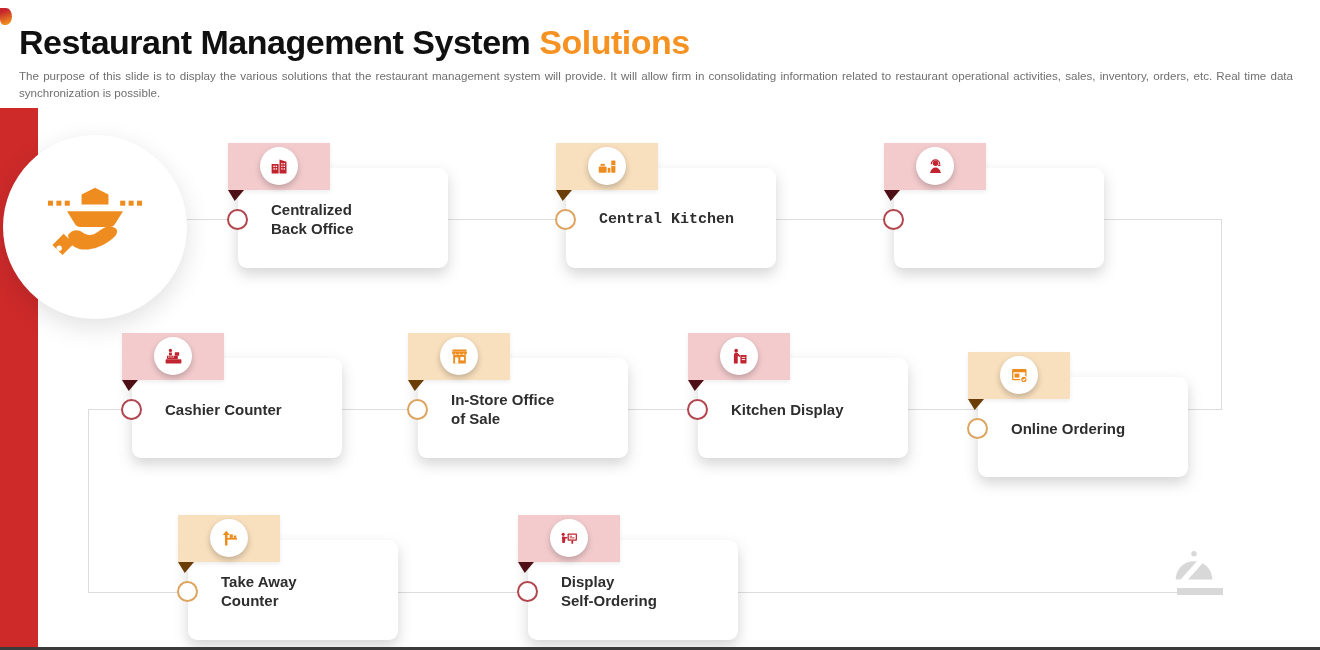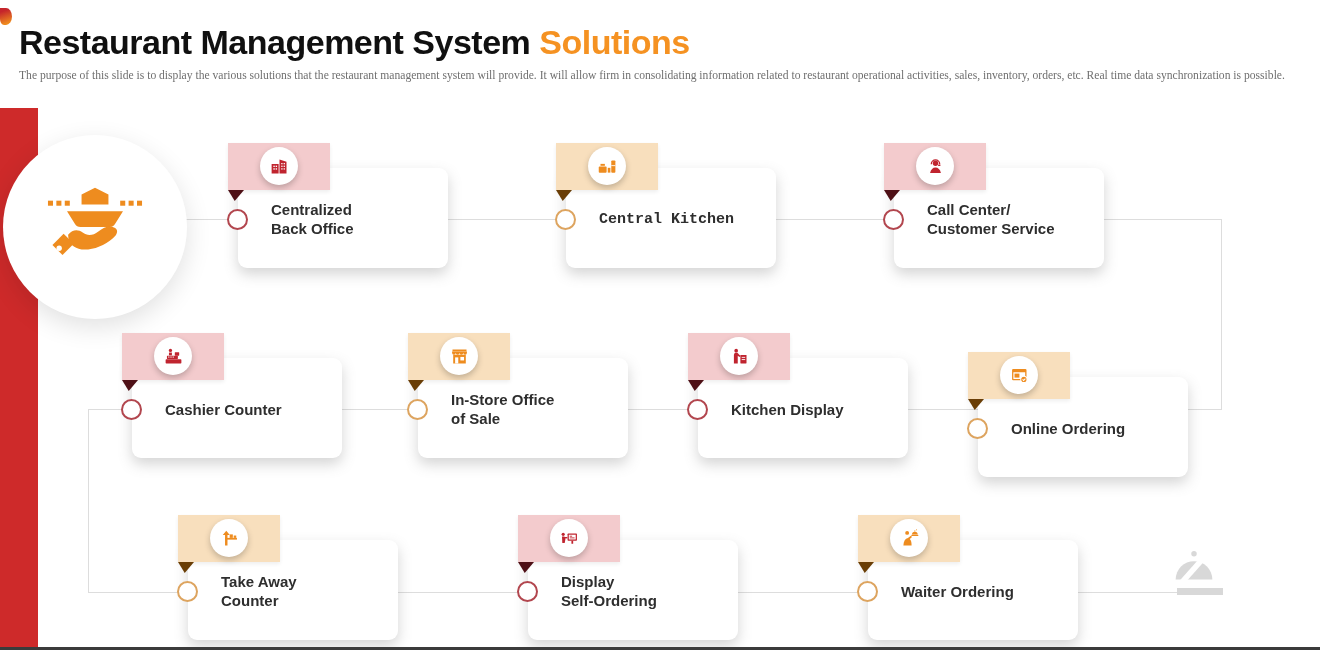--- a/index.html
+++ b/index.html
@@ -7,21 +7,21 @@
          font-family:"Liberation Sans",sans-serif;}
 
   
   .logo-frag{position:absolute;left:0;top:8px;width:12px;height:17px;
              background:linear-gradient(160deg,#c5252b 20%,#ef8c1f 85%);
              border-radius:0 60% 60% 40%;}
   .title{position:absolute;left:19px;top:0px;font-size:34px;font-weight:bold;
          color:#101010;letter-spacing:-.5px;white-space:nowrap;}
   .title .accent{color:var(--title_accent_color);margin-left:9px;}
   .desc{position:absolute;left:19px;top:55px;width:1274px;font-size:11.6px;
-        line-height:1.5;color:var(--text_muted);text-align:justify;font-family:Liberation Serif, serif;}
+        line-height:1.5;color:var(--text_muted);text-align:justify;}
 
   
   .red-bar{position:absolute;left:0;top:108px;width:38px;height:542px;background:var(--bar_red);}
   .hero{position:absolute;left:3px;top:135px;width:184px;height:184px;border-radius:50%;
         background:#fff;box-shadow:0 8px 26px rgba(0,0,0,.12);display:flex;
         align-items:center;justify-content:center;color:var(--orange);}
   .hero svg{width:112px;height:112px;}
 
   
   .line{position:absolute;background:var(--line);}
@@ -158,22 +158,20 @@
     <div class="fold"></div>
     <div class="icon-circle">
       <svg viewBox="0 0 24 24" fill="currentColor">
         <circle cx="12" cy="8.2" r="3.1"></circle>
         <path d="M7.2 9.3a4.8 4.8 0 0 1 9.6 0" fill="none" stroke="currentColor" stroke-width="1.5"></path>
         <rect x="14.8" y="9.8" width="3" height="1.6" rx=".8"></rect>
         <path d="M5.8 19.5c.9-4.2 3.2-6.3 6.2-6.3s5.3 2.1 6.2 6.3z"></path>
       </svg>
     </div>
     <div class="node-ring"></div>
-    <div class="label">Call Center/
-Customer Service</div>
   </div>
 
   <div class="card-group pos4 theme-red">
     <div class="card"></div>
     <div class="tab"></div>
     <div class="fold"></div>
     <div class="icon-circle">
       <svg viewBox="0 0 24 24" fill="currentColor">
         <circle cx="8.5" cy="5" r="1.9"></circle>
           <path d="M6.8 7.5h3.4v3.2H6.8z"></path>
@@ -280,32 +278,15 @@
             <line x1="12.3" y1="11.3" x2="17.8" y2="11.3"></line>
           </g>
         <rect x="14.2" y="14.5" width="2" height="3.5"></rect>
       </svg>
     </div>
     <div class="node-ring"></div>
     <div class="label">Display
 Self-Ordering</div>
   </div>
 
-  <div class="card-group pos10 theme-orange">
-    <div class="card"></div>
-    <div class="tab"></div>
-    <div class="fold"></div>
-    <div class="icon-circle">
-      <svg viewBox="0 0 24 24" fill="currentColor">
-        <circle cx="9.3" cy="5.6" r="2.2"></circle>
-        <path d="M5 20c.3-5.2 2.1-8 5.2-8.6l3.4-2.6 1.3 1.6-2.6 2.3c1.8 1.6 2.1 4.4 2.1 7.3z"></path>
-        <path d="M14.8 7.5a3.3 3.3 0 0 1 6.6 0z"></path>
-        <rect x="14" y="7.7" width="8.2" height="1.3" rx=".6"></rect>
-        <rect x="17.5" y="2.8" width="1.2" height="1.2"></rect>
-          <rect x="19.6" y="1.6" width="1" height="1"></rect>
-      </svg>
-    </div>
-    <div class="node-ring"></div>
-    <div class="label">Waiter Ordering</div>
-  </div>
 
   <div class="bottom-edge"></div>
 </div>
 
 </body></html>

